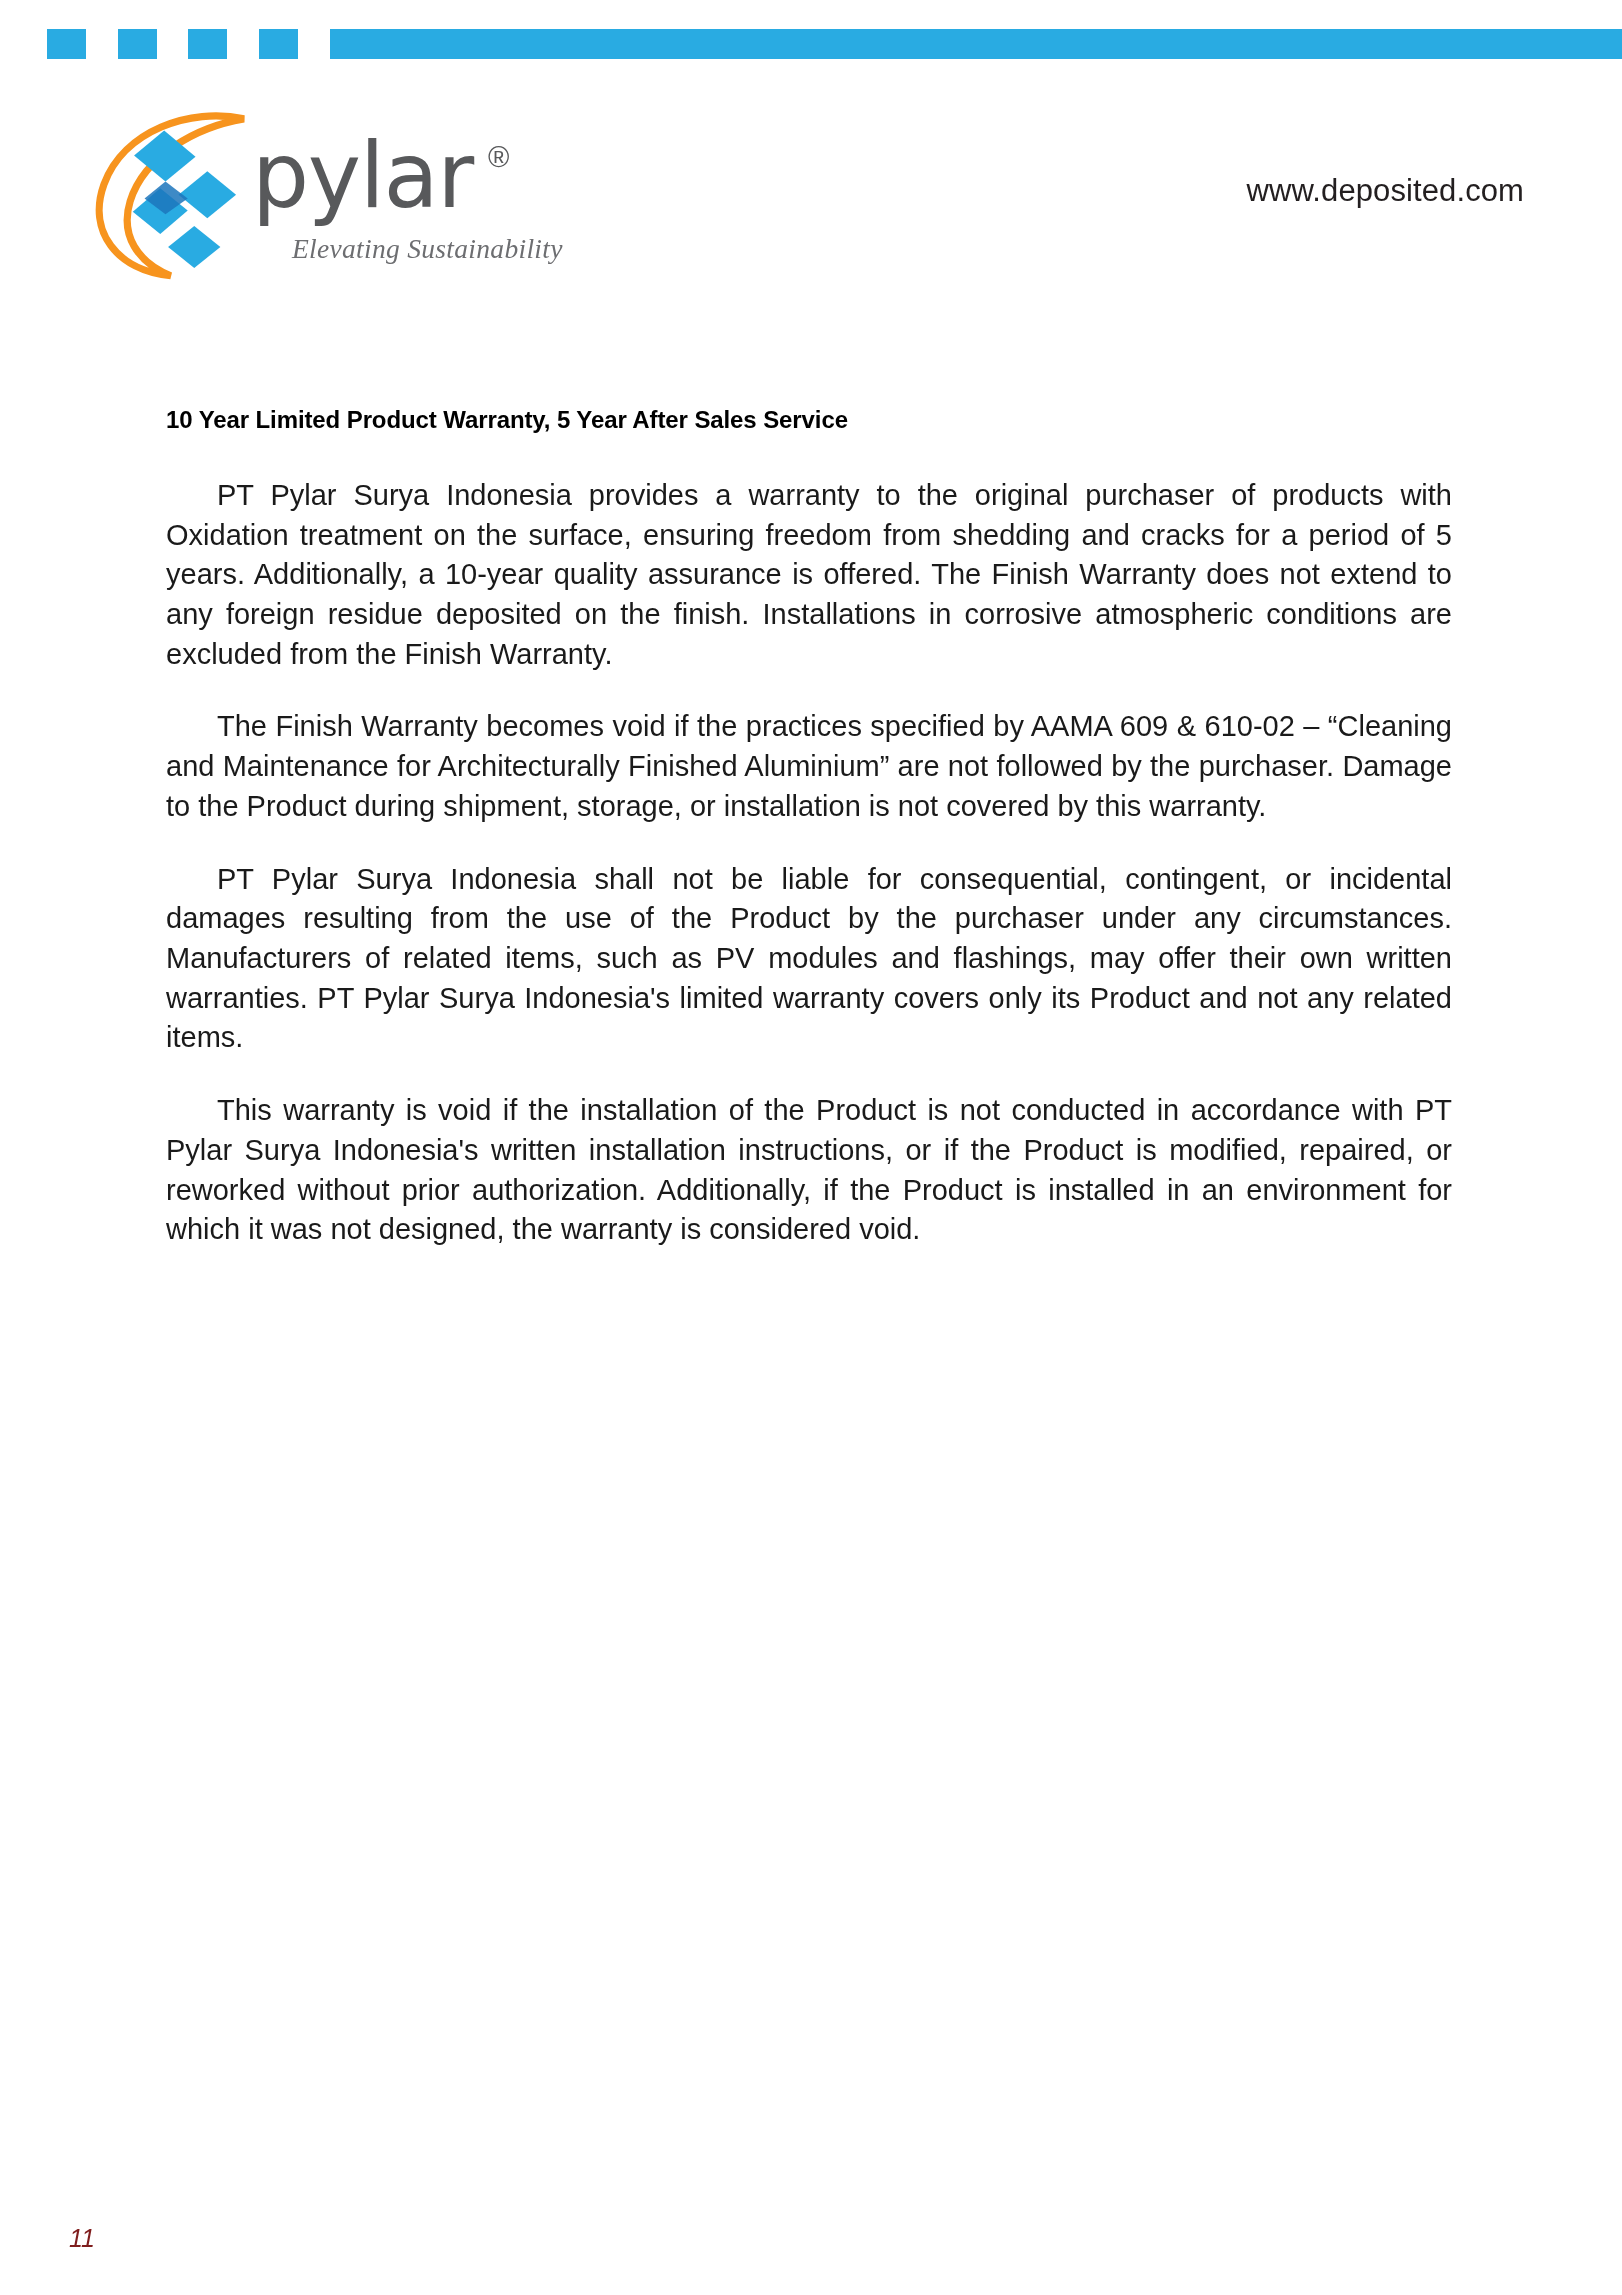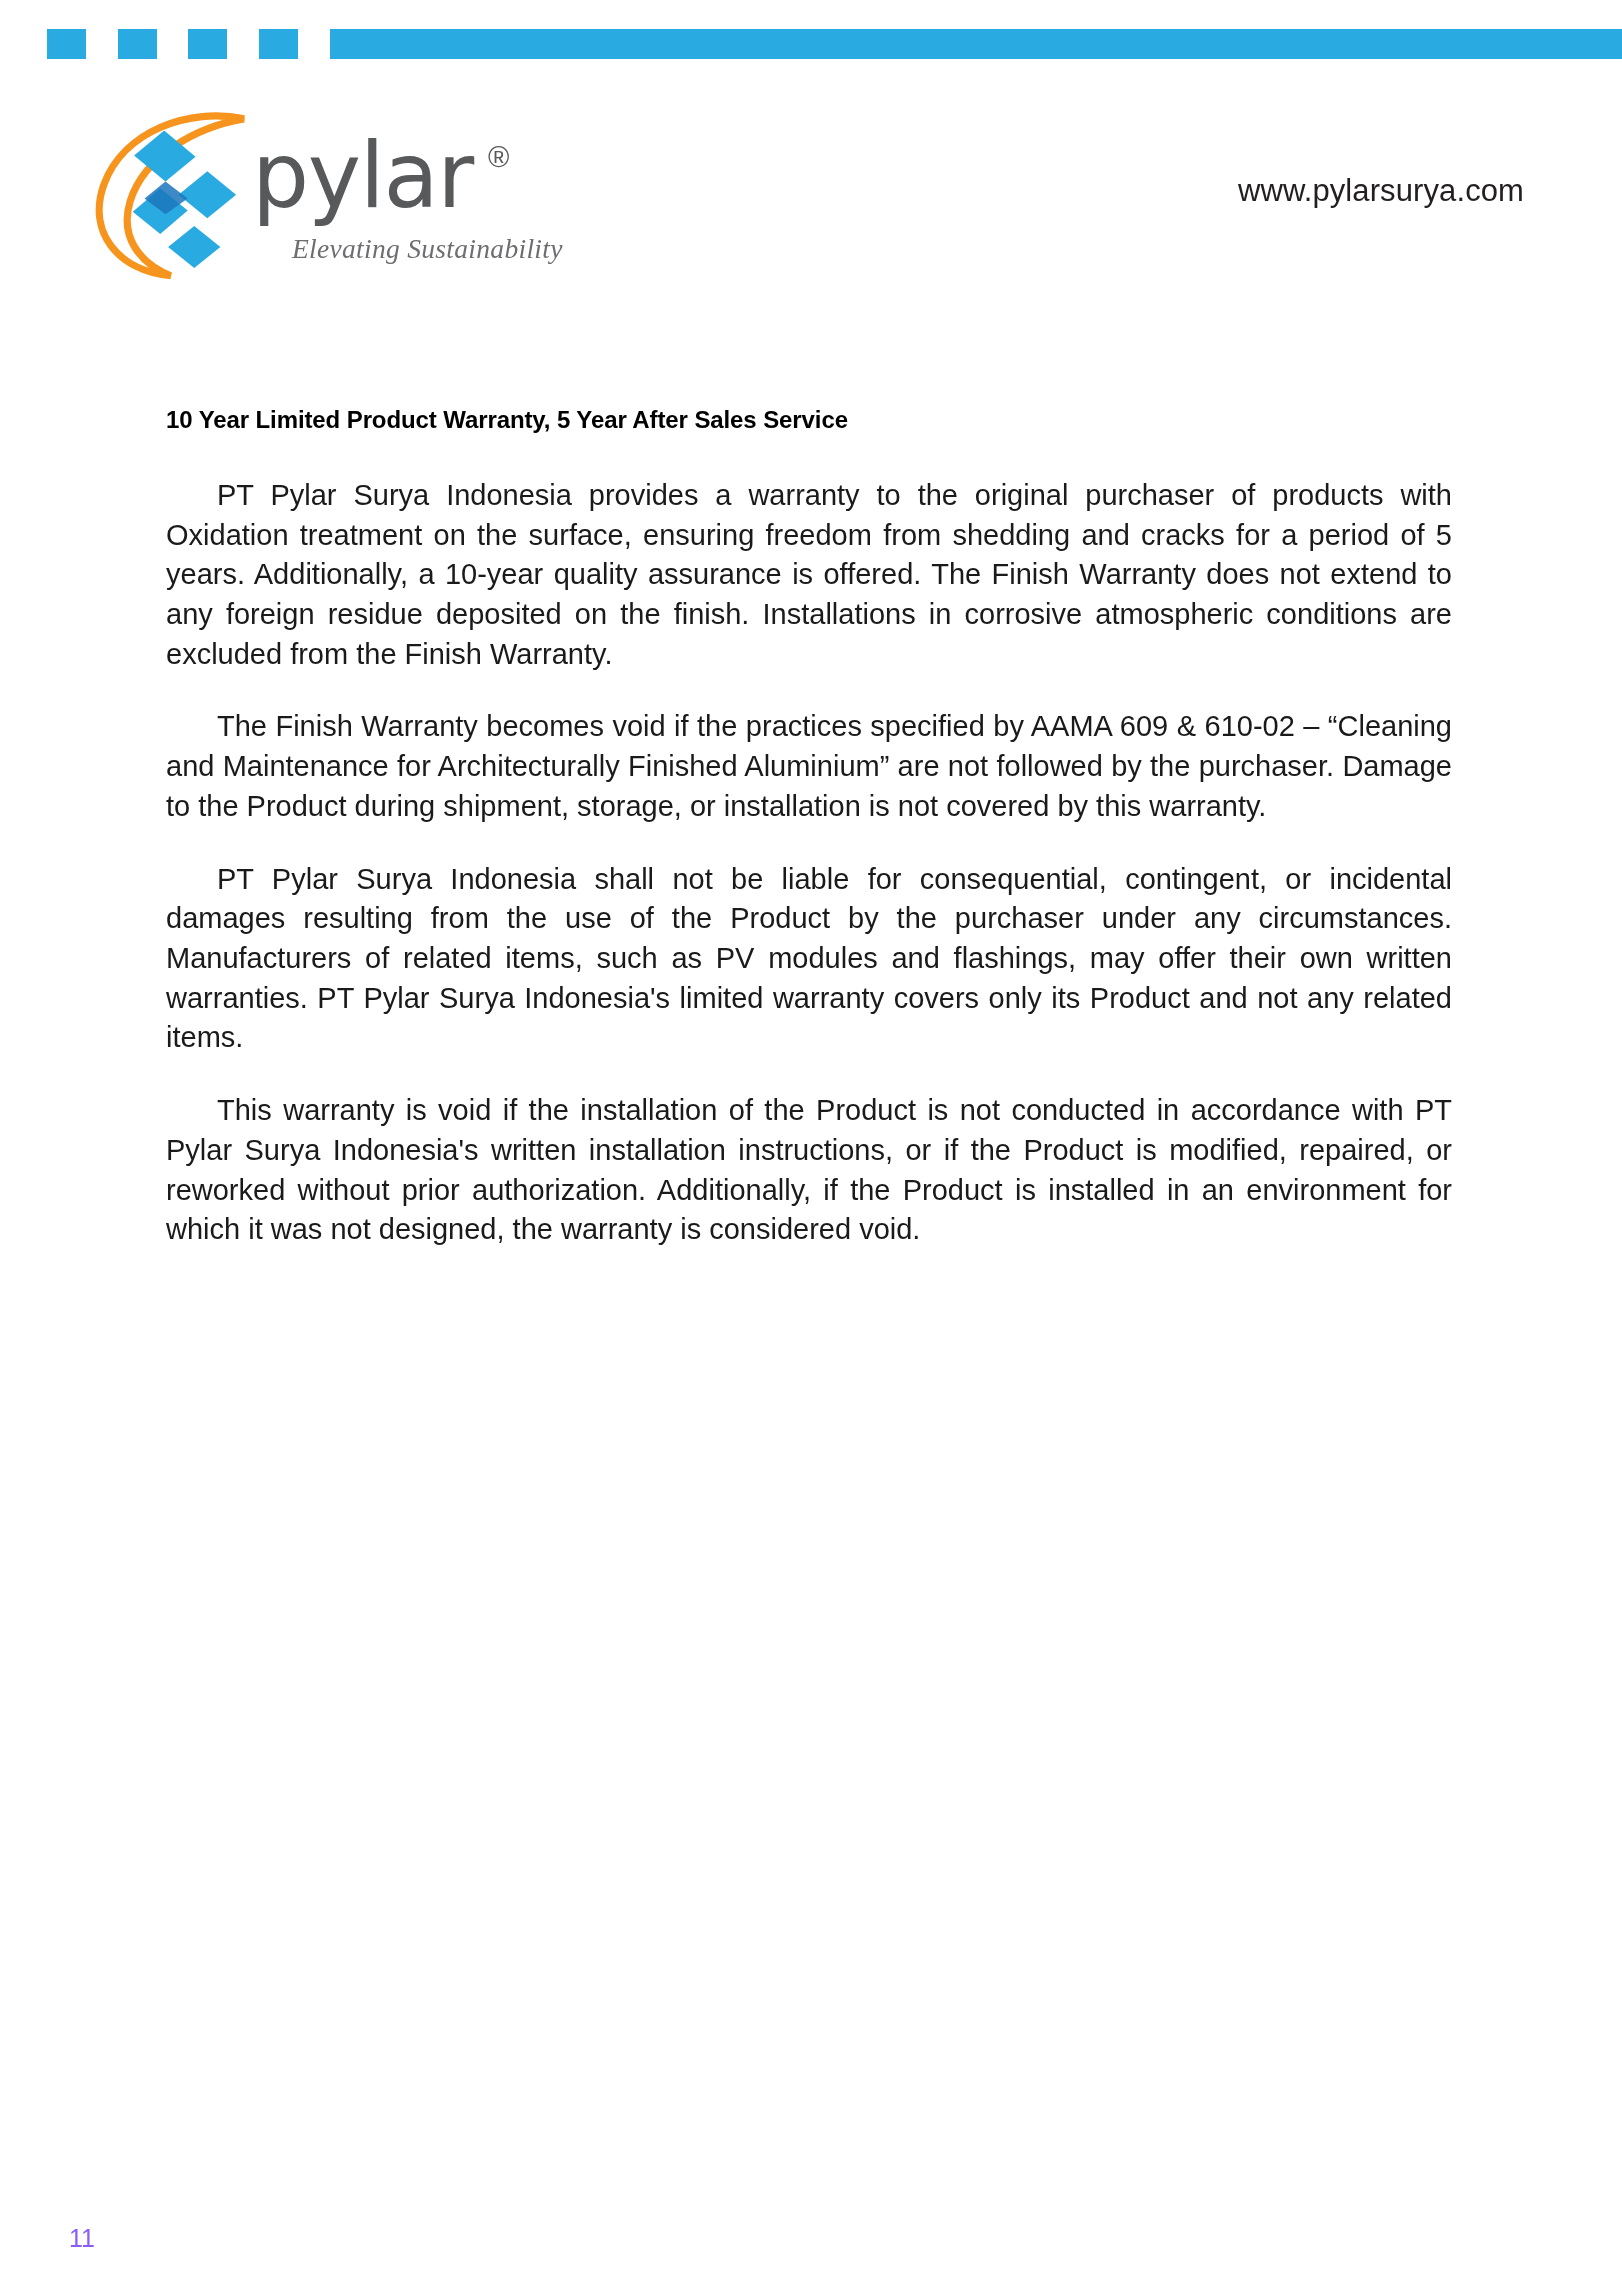--- a/index.html
+++ b/index.html
@@ -123,21 +123,22 @@
     color: #1a1a1a;
   }
   p.para:last-child { margin-bottom: 0; }
 
   
   .page-number {
     position: absolute;
     left: 69px;
     bottom: 42px;
     font-size: 25px;
-    color: #8b5cf6;
+    color: #7f1d1d;
+    font-style: italic;
   }
 </style>
 </head>
 <body>
 
 <div class="top-bar">
   <div class="dash" style="left:47px;  width:39px;"></div>
   <div class="dash" style="left:118px; width:39px;"></div>
   <div class="dash" style="left:188px; width:39px;"></div>
   <div class="dash" style="left:259px; width:39px;"></div>
@@ -162,21 +163,21 @@
         <g fill="#1c75bc" opacity="0.85">
           <polygon points="112,108 146,134 112,158 80,134"></polygon>
         </g>
       </svg>
     </div>
     <div class="logo-text">pylar</div>
     <div class="logo-reg">®</div>
     <div class="logo-tagline">Elevating Sustainability</div>
   </div>
 
-  <div class="site-url">www.pylarsurya.com</div>
+  <div class="site-url">www.deposited.com</div>
 </div>
 
 <div class="content">
   <h1 class="doc-title">10 Year Limited Product Warranty, 5 Year After Sales Service</h1>
   <p class="para">PT Pylar Surya Indonesia provides a warranty to the original purchaser of products with Oxidation treatment on the surface, ensuring freedom from shedding and cracks for a period of 5 years. Additionally, a 10-year quality assurance is offered. The Finish Warranty does not extend to any foreign residue deposited on the finish. Installations in corrosive atmospheric conditions are excluded from the Finish Warranty.</p>
   <p class="para">The Finish Warranty becomes void if the practices specified by AAMA 609 &amp; 610-02 – “Cleaning and Maintenance for Architecturally Finished Aluminium” are not followed by the purchaser. Damage to the Product during shipment, storage, or installation is not covered by this warranty.</p>
   <p class="para">PT Pylar Surya Indonesia shall not be liable for consequential, contingent, or incidental damages resulting from the use of the Product by the purchaser under any circumstances. Manufacturers of related items, such as PV modules and flashings, may offer their own written warranties. PT Pylar Surya Indonesia's limited warranty covers only its Product and not any related items.</p>
   <p class="para">This warranty is void if the installation of the Product is not conducted in accordance with PT Pylar Surya Indonesia's written installation instructions, or if the Product is modified, repaired, or reworked without prior authorization. Additionally, if the Product is installed in an environment for which it was not designed, the warranty is considered void.</p>
 </div>
 

